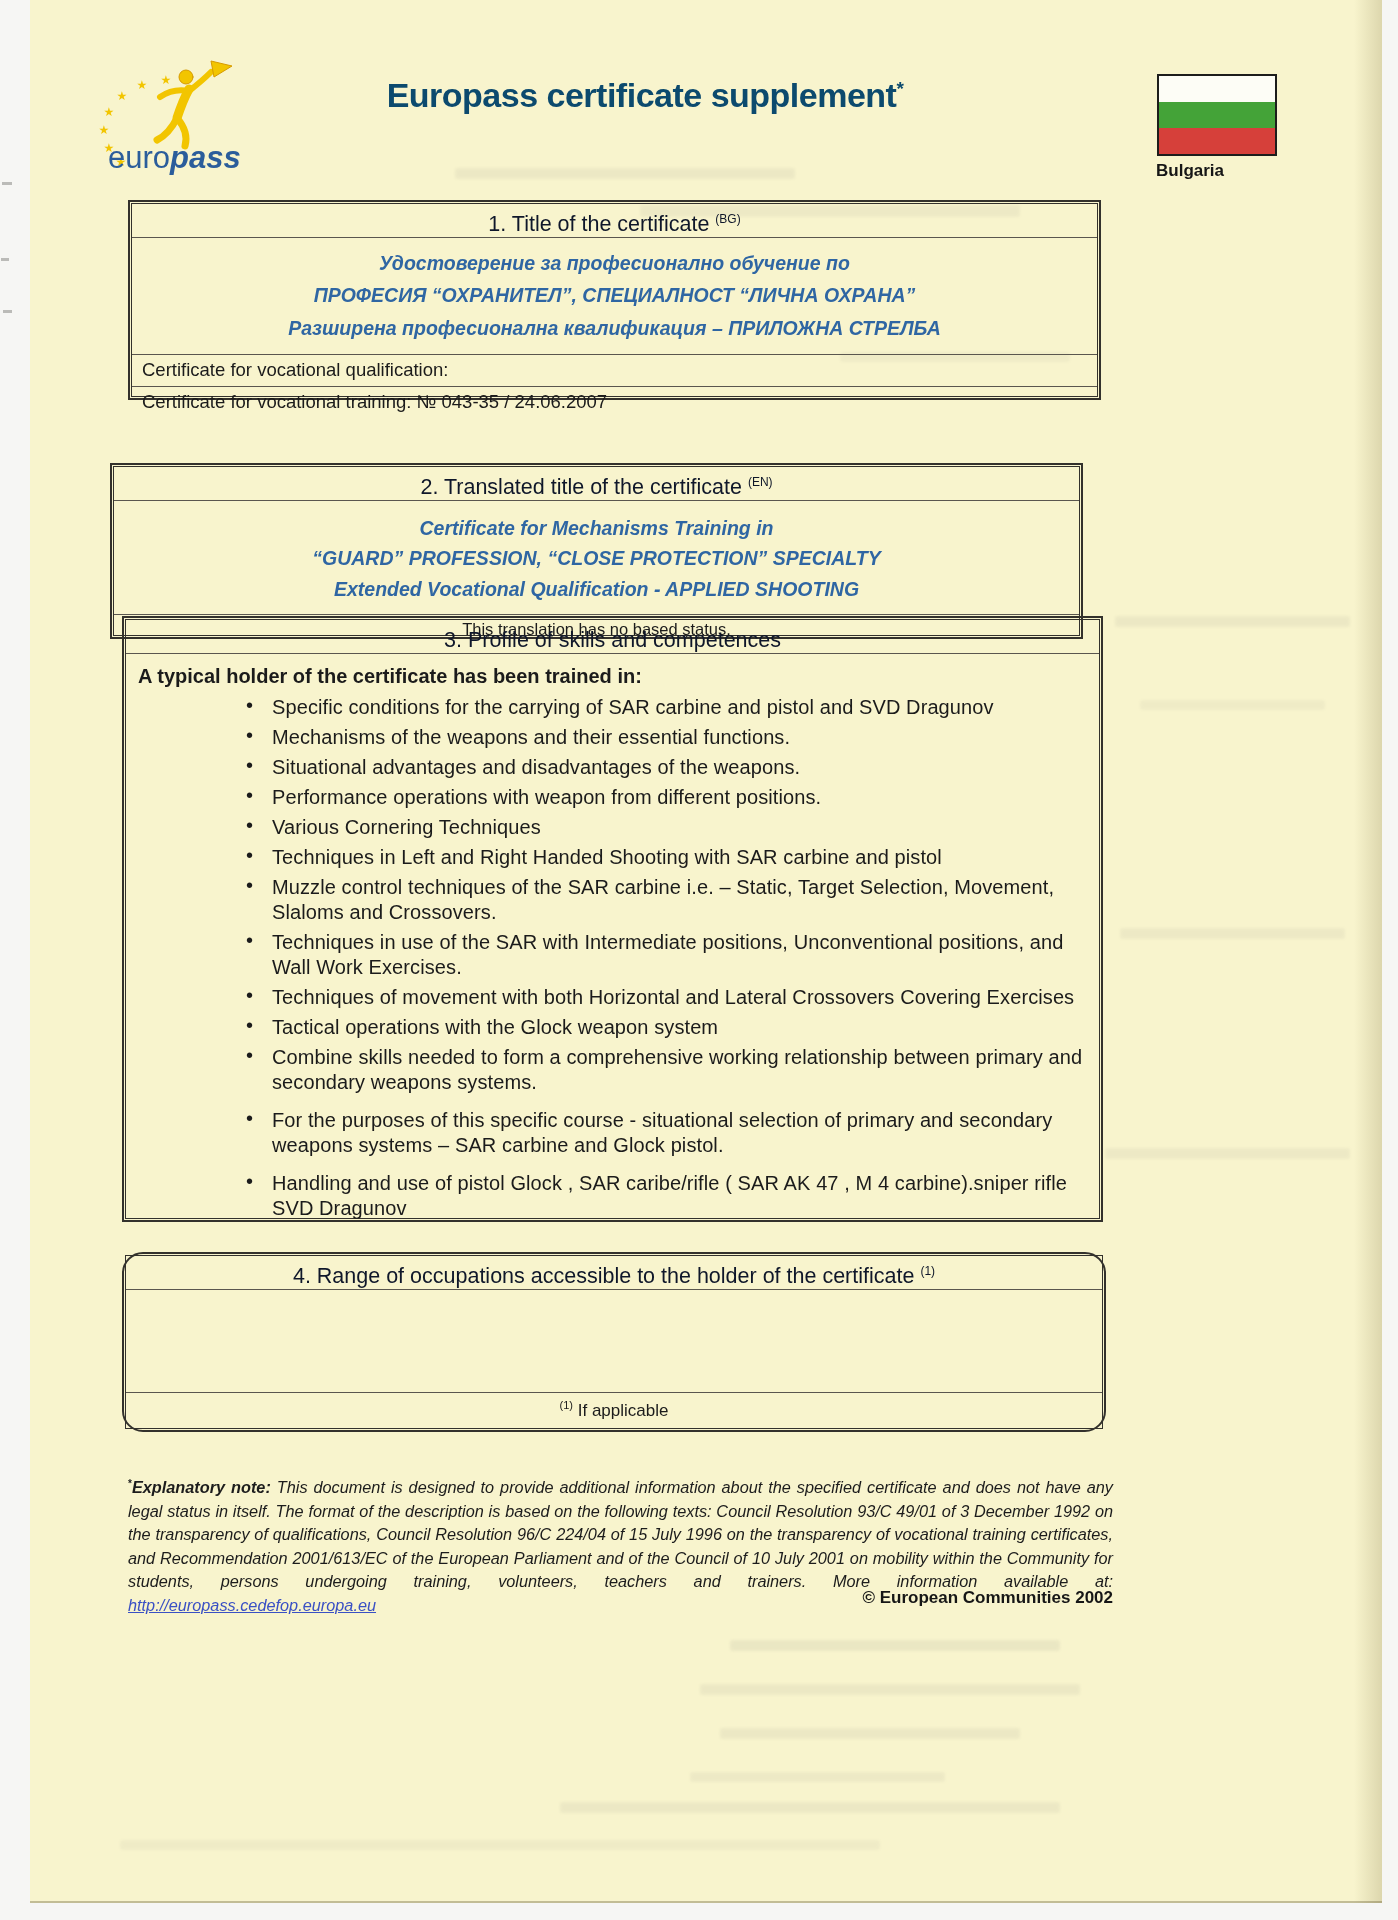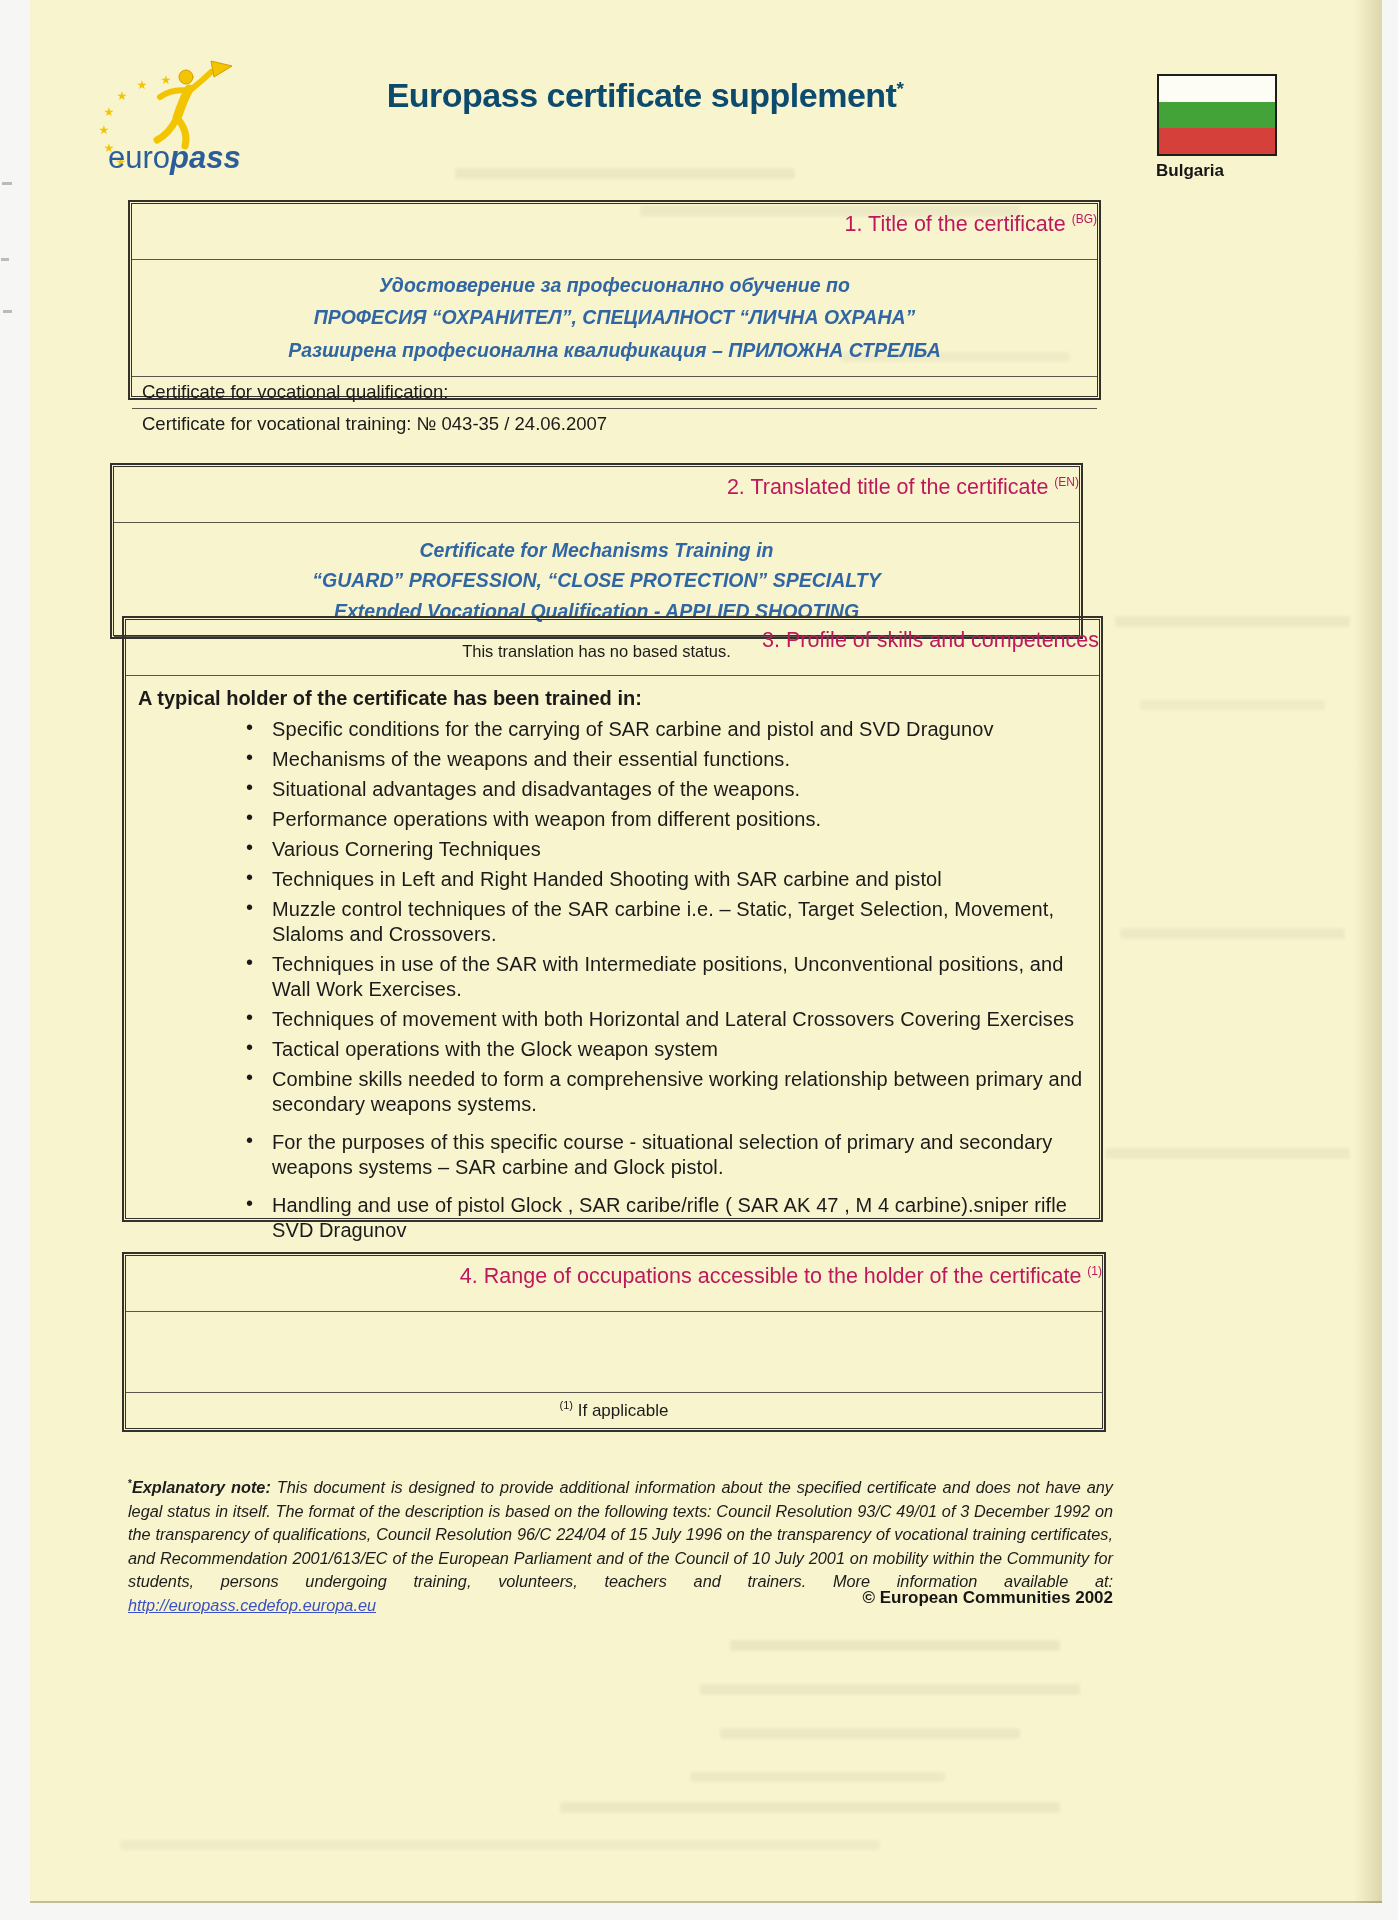--- a/index.html
+++ b/index.html
@@ -35,21 +35,21 @@
   .flag{width:116px;height:78px;border:2px solid #1d1d1b;display:block;margin:0 auto;}
   .flag .s1{height:26px;background:#fdfdf6;}
   .flag .s2{height:26px;background:#44a338;}
   .flag .s3{height:26px;background:#d6403a;}
   .flag-label{font-weight:bold;font-size:17px;margin-top:5px;color:#161616;}
 
   
   .box{position:absolute;border:2px solid #33312c;background:transparent;box-sizing:border-box;}
   .box-inner{position:absolute;inset:1px;border:1px solid #33312c;display:flex;flex-direction:column;}
   .sec-heading{
-    text-align:right;font-size:21.5px;padding:8px 0 22px;color:#be185d;
+    text-align:center;font-size:21.5px;padding:8px 0 0;color:#0f172a;
     border-bottom:1px solid #5a564e;flex:none;
   }
   .sec-heading sup{font-size:12px;}
   .blue-lines{
     color:#2f66a3;font-weight:bold;font-style:italic;text-align:center;
     font-size:19.5px;line-height:1.65;padding:9px 6px 10px;flex:1 0 auto;
   }
   .cert-row{
     font-size:18.5px;padding:4px 10px 5px;border-top:1px solid #5a564e;flex:none;
   }
@@ -189,21 +189,21 @@
         <li>Techniques in use of the SAR with Intermediate positions, Unconventional positions, and Wall Work Exercises.</li>
         <li>Techniques of movement with both  Horizontal and Lateral Crossovers Covering Exercises</li>
         <li>Tactical operations with the Glock weapon system</li>
         <li>Combine skills needed to form a comprehensive working relationship between primary and secondary weapons systems.</li>
         <li class="sp">For the purposes of this specific course - situational selection of primary and secondary weapons systems – SAR carbine and Glock pistol.</li>
         <li class="sp">Handling and use of pistol Glock , SAR caribe/rifle ( SAR AK 47 , M 4 carbine).sniper rifle SVD Dragunov</li>
       </ul>
     </div>
   </div>
 
-  <div class="box" style="left:122px;top:1252px;width:984px;height:180px;">
+  <div class="box" style="left:122px;top:1252px;width:984px;height:180px;border-radius:21px;">
     <div class="box-inner">
       <div class="sec-heading"><span>4. Range of occupations accessible to the holder of the certificate </span><sup>(1)</sup></div>
       <div class="spacer"></div>
       <div class="footnote-row"><sup>(1)</sup><span> If applicable</span></div>
     </div>
   </div>
 
   <p class="explanatory"><sup>*</sup><b>Explanatory note:</b><span> This document is designed to provide additional information about the specified certificate and does not have any legal status in itself. The format of the description is based on the following texts: Council Resolution 93/C 49/01 of 3 December 1992 on the transparency of qualifications, Council Resolution 96/C 224/04 of 15 July 1996 on the transparency of vocational training certificates, and Recommendation 2001/613/EC of the European Parliament and of the Council of 10 July 2001 on mobility within the Community for students, persons undergoing training, volunteers, teachers and trainers. More information available at: </span><a href="#">http://europass.cedefop.europa.eu</a></p>
 
   <div class="copyright">© European Communities 2002</div>

